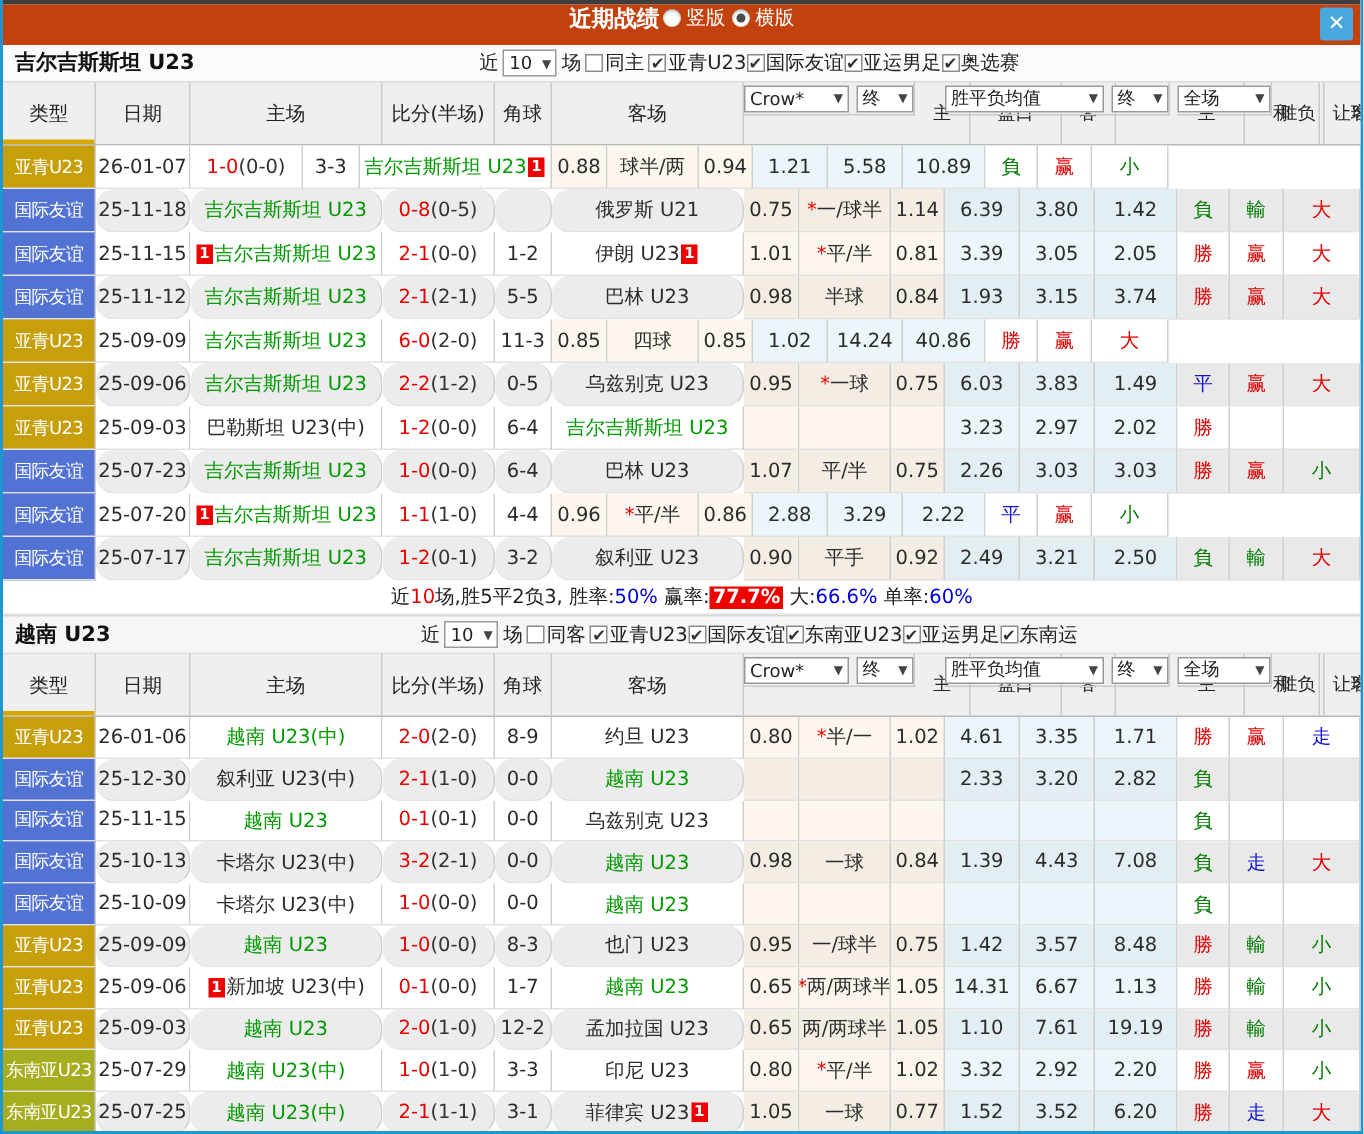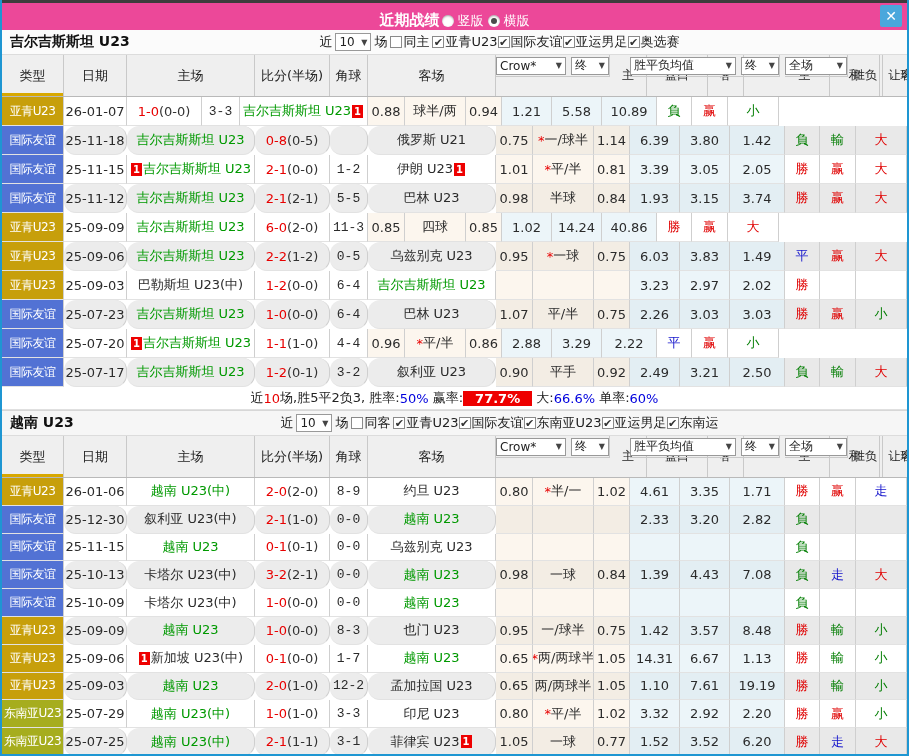--- a/index.html
+++ b/index.html
@@ -1,19 +1,19 @@
 <!DOCTYPE html>
 <html><head>
 <meta charset="utf-8">
 <style>
   html,body{margin:0;padding:0;background:#fff;}
   body{width:909px;font-family:"DejaVu Sans","Liberation Sans",sans-serif;-webkit-font-smoothing:antialiased;}
   .frame{width:909px;height:756px;box-sizing:border-box;border-left:2px solid #1e96d2;border-right:2px solid #1e96d2;border-bottom:2px solid #1e96d2;overflow:hidden;background:#fff;}
   .topstrip{height:3px;background:#3d3d3d;}
-  .titlebar{height:27px;background:#ec4899;position:relative;display:flex;align-items:flex-end;justify-content:center;gap:2px;color:#fff;}
+  .titlebar{height:27px;background:#c2410c;position:relative;display:flex;align-items:flex-start;justify-content:center;gap:2px;color:#fff;}
   .title{font-weight:bold;font-size:15px;}
   .radio-group{display:flex;align-items:center;gap:4px;font-size:13px;}
   .radio{width:12px;height:12px;border-radius:50%;background:#fff;display:inline-flex;align-items:center;justify-content:center;box-shadow:inset 0 1px 2px rgba(0,0,0,.35);}
   .radio .dot{width:6px;height:6px;border-radius:50%;background:#4a4a4a;}
   .close{position:absolute;right:5px;top:2px;width:22px;height:22px;background:#4aa7dc;color:#fff;font-weight:bold;display:flex;align-items:center;justify-content:center;border-radius:2px;font-size:14px;cursor:pointer;}
   .sec-head{height:24px;display:flex;align-items:center;position:relative;background:#fbfbfb;}
   .sec2{border-top:1px solid #d7d7d7;background:#f6f6f6;}
   .team{position:absolute;left:8px;font-weight:bold;font-size:14px;color:#111;white-space:nowrap;}
   .filter{margin:0 auto;display:flex;align-items:center;gap:3px;font-size:13px;color:#222;padding-left:90px;white-space:nowrap;}
   .comps{display:inline-flex;align-items:center;}
@@ -29,21 +29,21 @@
   
   .thead{display:flex;height:43px;background:#efefef;border-top:1px solid #dcdcdc;border-bottom:1px solid #b9b9b9;box-sizing:border-box;}
   .th{box-sizing:border-box;border-right:1px solid #c9c9c9;display:flex;align-items:center;justify-content:center;font-size:13px;color:#222;flex:0 0 auto;}
   .sort{box-shadow:inset 0 -3px 0 #d8a800;}
   .grp{display:flex;flex-direction:row;flex:0 0 auto;box-sizing:border-box;}
   .grp .top{height:22px;display:flex;align-items:center;justify-content:center;gap:5px;border-bottom:1px solid #c9c9c9;border-right:1px solid #c9c9c9;box-sizing:border-box;}
   .grp .bot{flex:1;display:flex;}
   .grp .bot .th{font-size:12px;}
   .gw1{width:134px;}.gw2{width:155px;}.gw3{width:122px;}
   
-  .c0{width:62px;}.c1{width:63px;}.c2{width:128px;}.c3{width:75px;}.c4{width:38px;font-family:Liberation Mono, monospace;}.c5{width:128px;}
+  .c0{width:62px;}.c1{width:63px;}.c2{width:128px;}.c3{width:75px;}.c4{width:38px;}.c5{width:128px;}
   .c6{width:37px;}.c7{width:61px;}.c8{width:36px;}.c9{width:50px;}.c10{width:50px;}.c11{width:55px;}
   .c12{width:35px;}.c13{width:36px;}.c14{width:51px;}
   
   .tr{display:flex;height:29px;}
   .t2 .tr{height:27.8px;}
   .td{box-sizing:border-box;flex:0 0 auto;border-right:1px solid #cfcfcf;border-bottom:1px solid #e2e2e2;display:flex;align-items:center;justify-content:center;font-size:13px;color:#2b2b2b;overflow:hidden;white-space:nowrap;}
   .odd .g-a{background:#fff;}  .even .g-a{background:#ececec;border-radius:12px;}
   .odd .g-crow{background:#fcf6ee;} .even .g-crow{background:#f3ede4;}
   .odd .g-avg{background:#ecf5f9;} .even .g-avg{background:#e3eef3;}
   .odd .g-res{background:#fff;} .even .g-res{background:#e9e9e9;}
@@ -51,21 +51,21 @@
   .green{color:#009900;}
   .ft{color:#e80000;}
   .ht{color:#333;}
   .star{color:#e80000;}
   .badge{background:#ee0000;color:#fff;font-size:10px;font-weight:bold;width:11px;height:13px;display:inline-flex;align-items:center;justify-content:center;margin:0 1px;flex:0 0 auto;}
   .r-red{color:#e00000;} .r-green{color:#007d00;} .r-blue{color:#1414cc;}
   
   .summary{height:22px;display:flex;align-items:center;justify-content:center;font-size:13px;background:#fff;border-bottom:1px solid #e0e0e0;color:#222;}
   .summary span{white-space:pre;}
   .sum-blue{color:#0000dd;} .sum-red{color:#e80000;}
-  .sum-hl{background:#ee0000;color:#fff;font-weight:bold;padding:0 12px;}
+  .sum-hl{background:#ee0000;color:#fff;font-weight:bold;padding:0 2px;}
 </style>
 </head>
 <body>
 
 <div class="frame">
   <div class="topstrip"></div>
 
   <div class="titlebar">
     <span class="title">近期战绩</span>
     <span class="radio-group">

